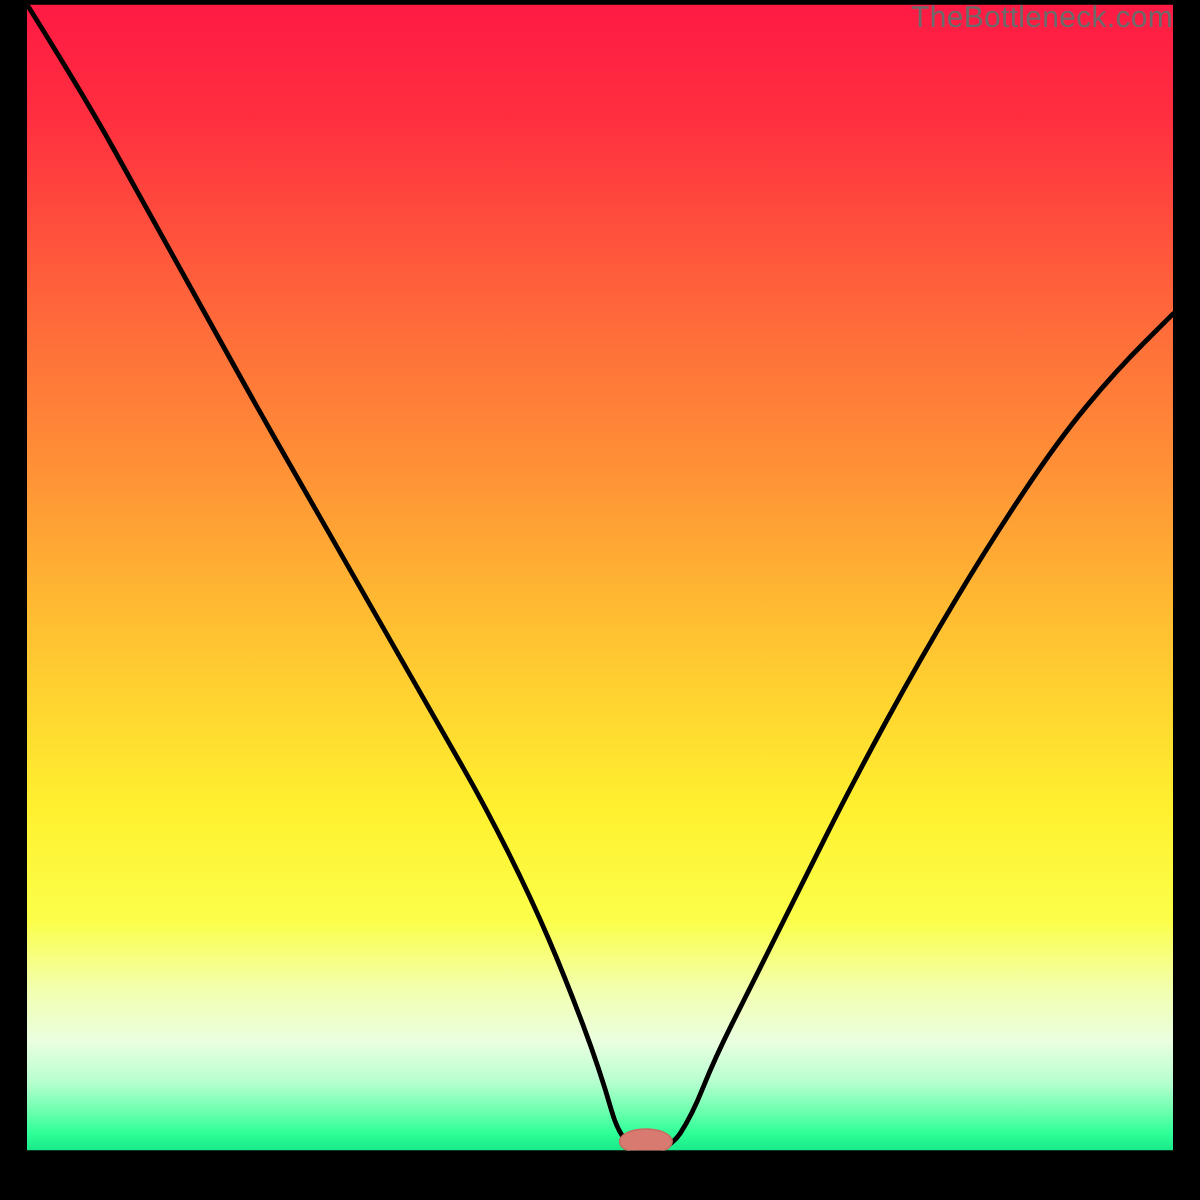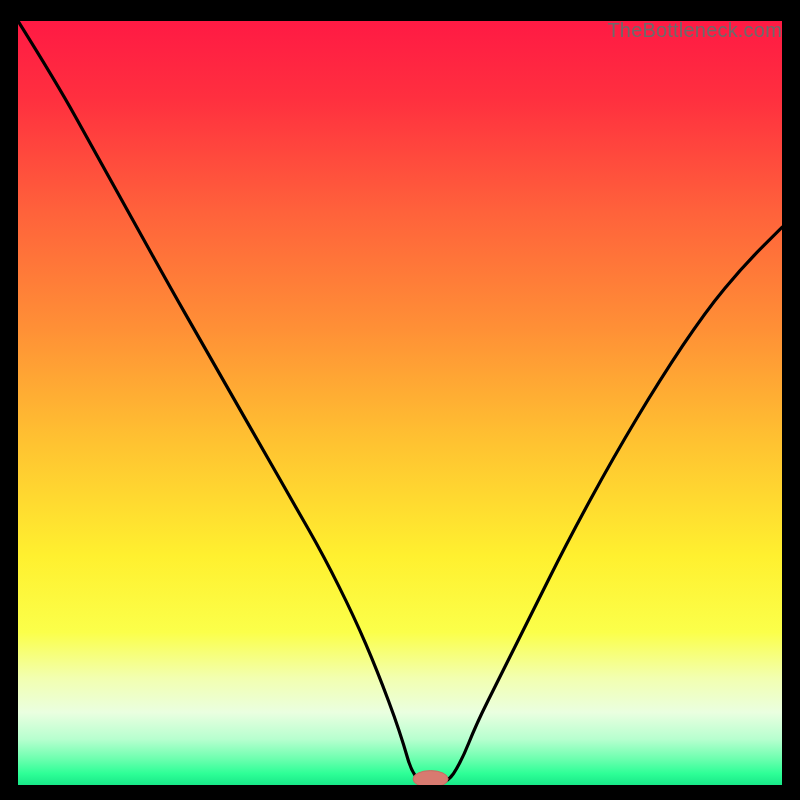--- a/index.html
+++ b/index.html
@@ -7,21 +7,21 @@
     padding: 0;
     width: 800px;
     height: 800px;
     background: #000;
     overflow: hidden;
     font-family: Arial, Helvetica, sans-serif;
   }
   .frame {
     position: absolute;
     left: 18px;
-    top: 21px;
+    top: 3px;
     width: 764px;
     height: 764px;
     background: #000;
   }
   .plot-area {
     position: absolute;
     left: 0;
     top: 0;
     width: 764px;
     height: 764px;

